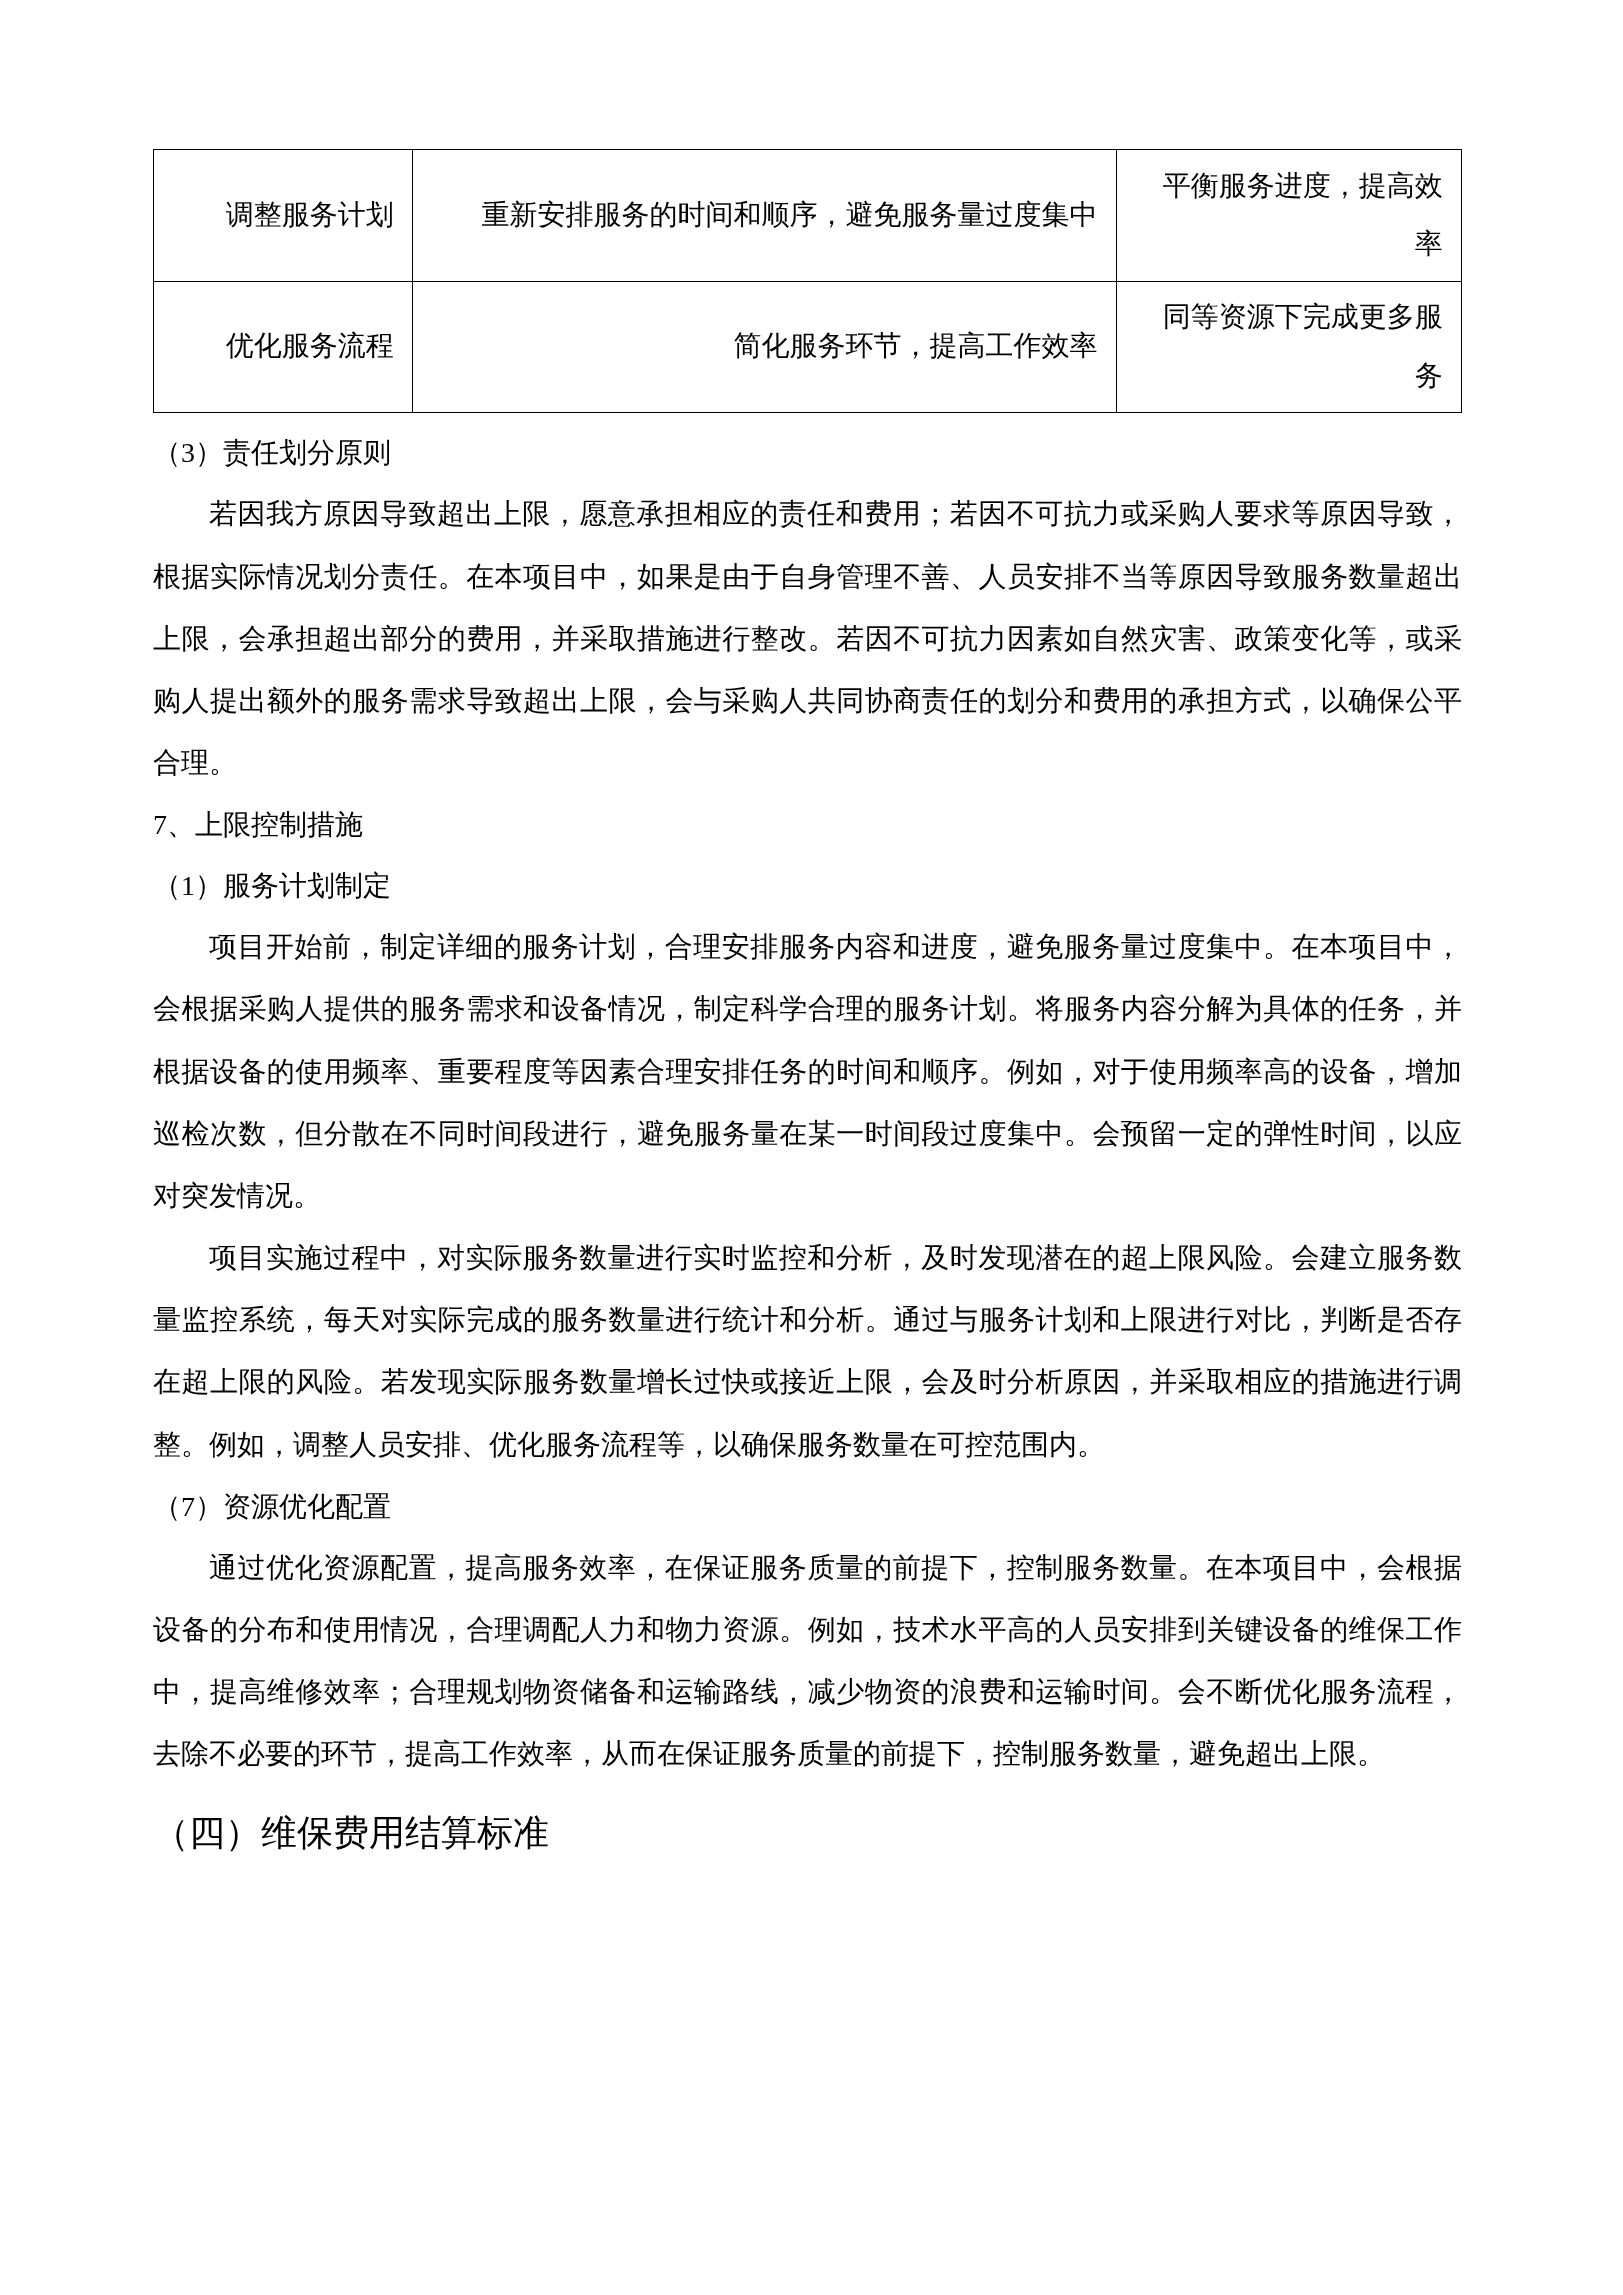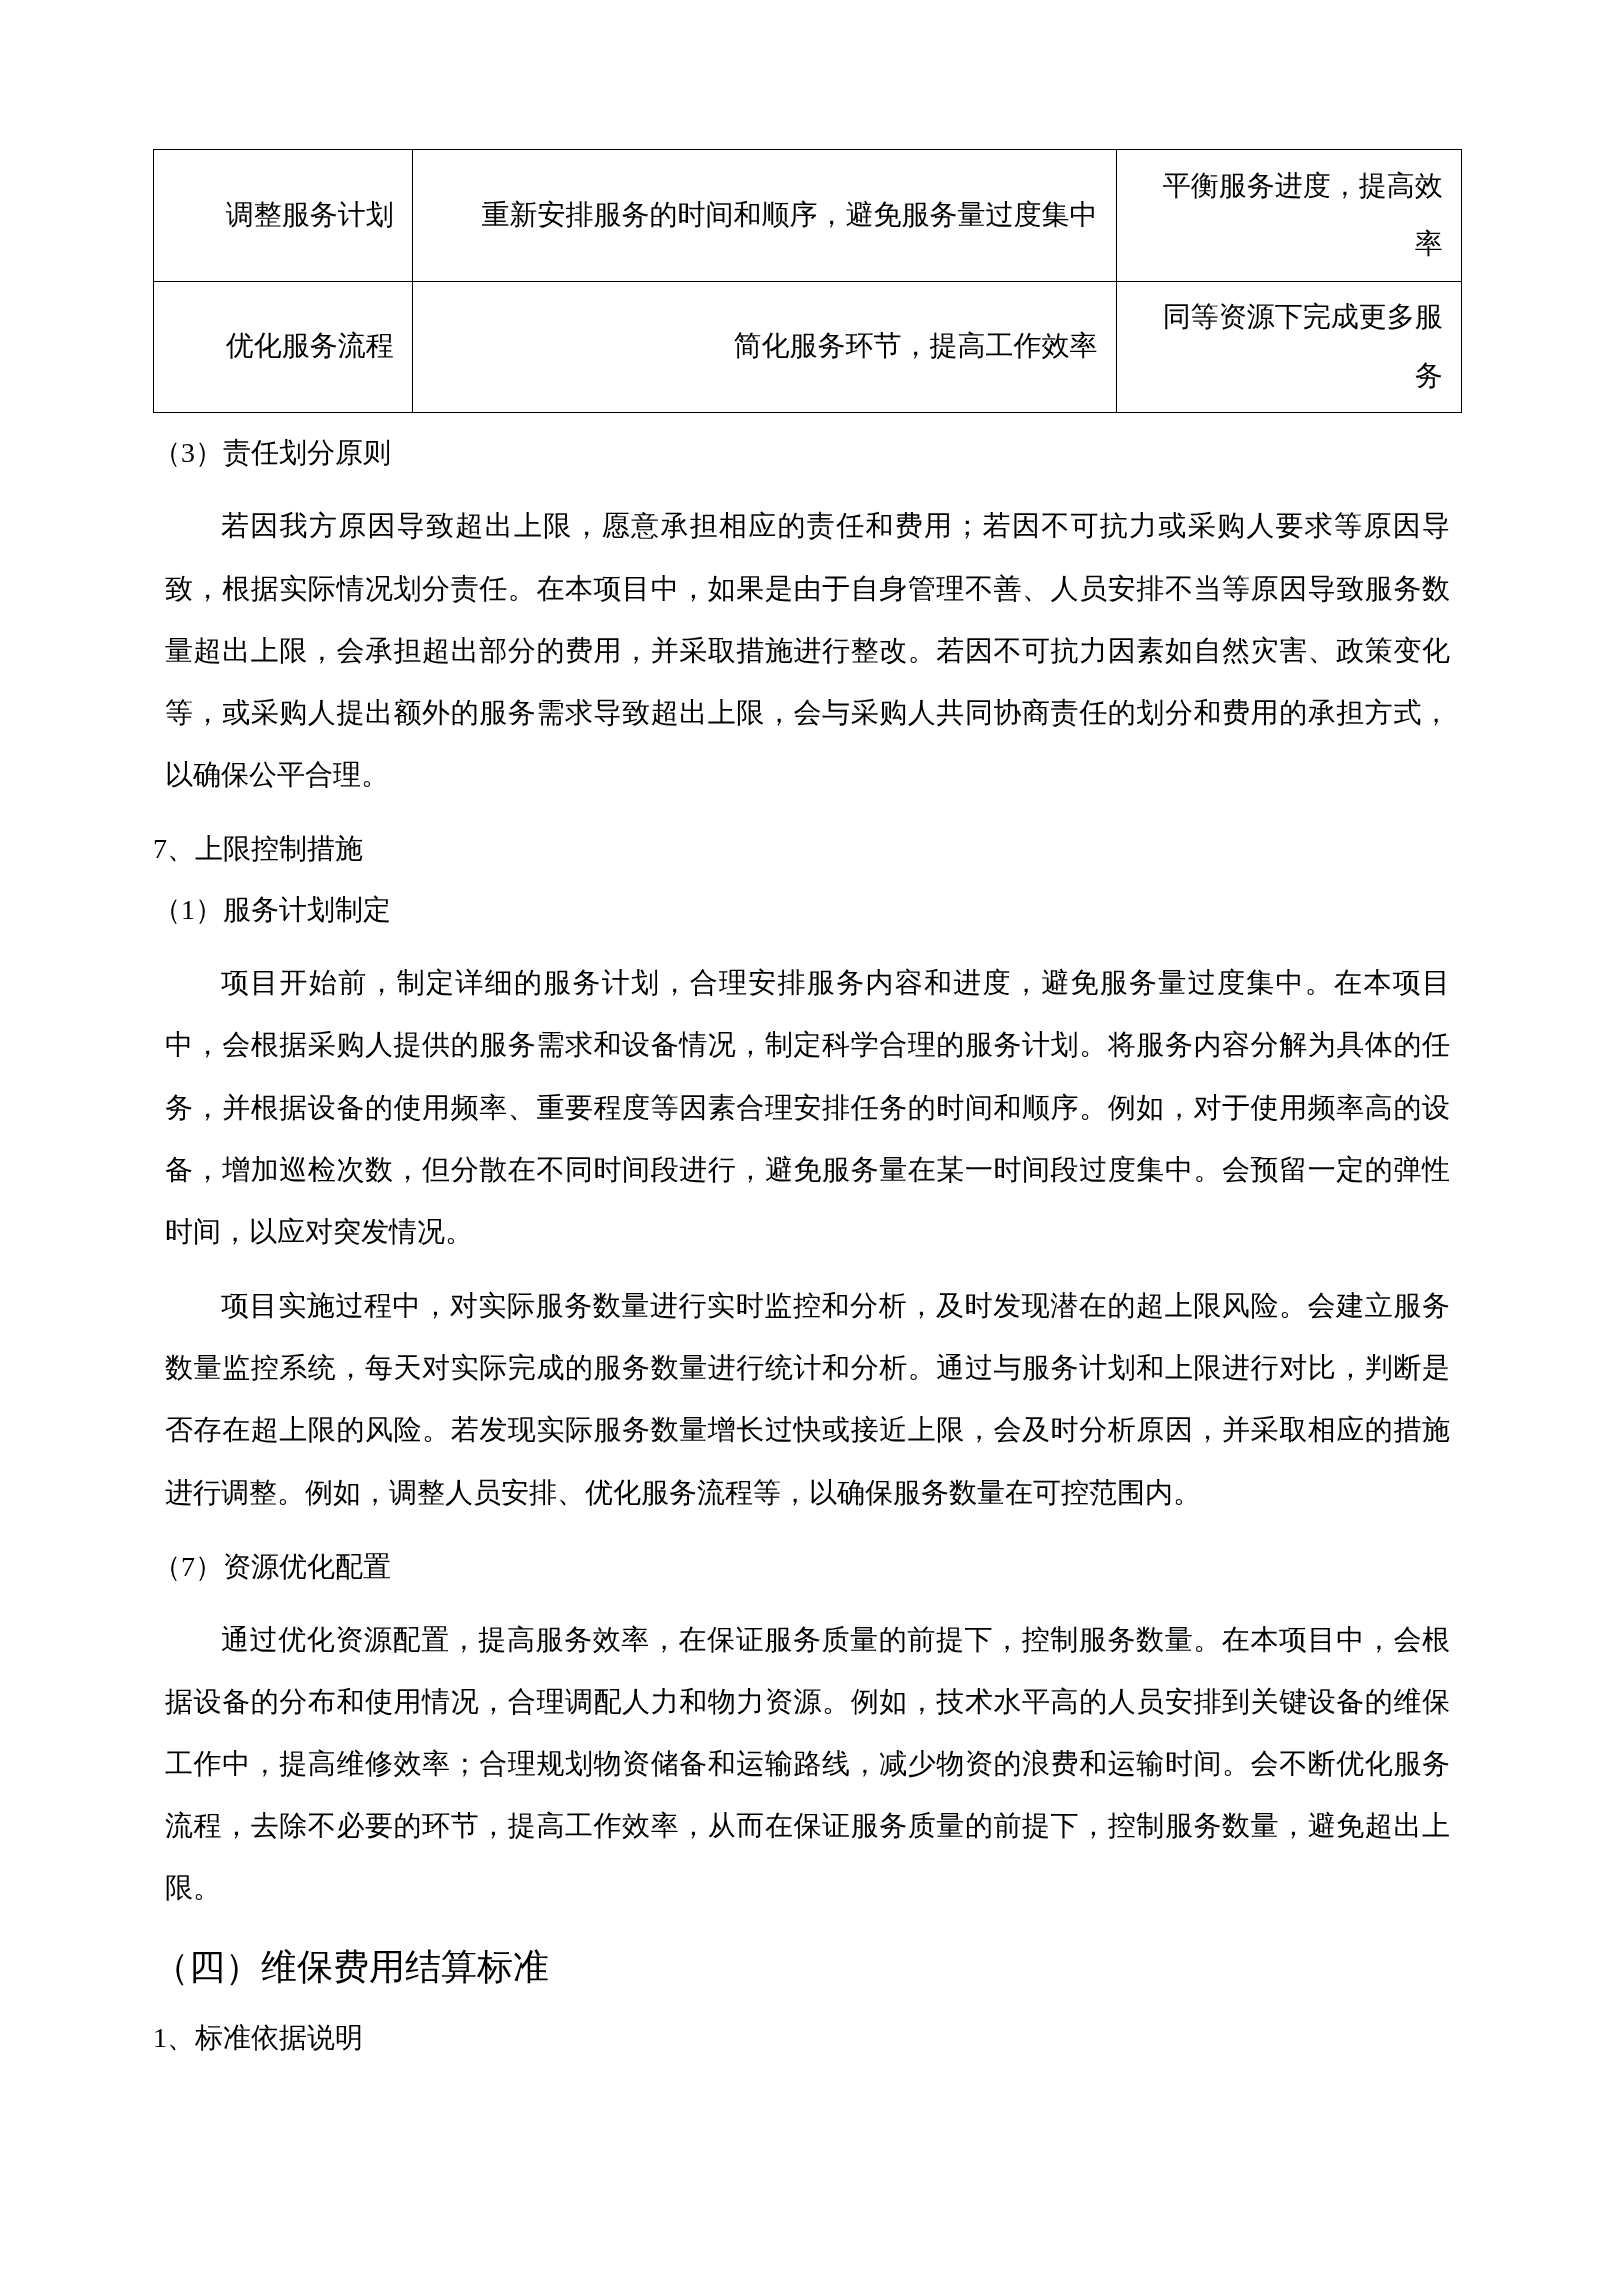--- a/index.html
+++ b/index.html
@@ -42,21 +42,21 @@
     font-size: 28px;
     font-weight: normal;
     line-height: 2.18;
     margin: 0;
   }
   .para {
     font-size: 28px;
     line-height: 2.22;
     text-indent: 2em;
     text-align: justify;
-    margin: 12px;
+    margin: 0;
     word-break: break-all;
   }
   .big-heading {
     font-size: 36px;
     font-weight: normal;
     line-height: 2.0;
     margin: 11.8px 0 3.9px 0;
   }
   .after-table {
     margin-top: 9.2px;
@@ -95,16 +95,15 @@
   <h3 class="heading">（1）服务计划制定</h3>
   <p class="para">项目开始前，制定详细的服务计划，合理安排服务内容和进度，避免服务量过度集中。在本项目中，会根据采购人提供的服务需求和设备情况，制定科学合理的服务计划。将服务内容分解为具体的任务，并根据设备的使用频率、重要程度等因素合理安排任务的时间和顺序。例如，对于使用频率高的设备，增加巡检次数，但分散在不同时间段进行，避免服务量在某一时间段过度集中。会预留一定的弹性时间，以应对突发情况。</p>
 
   <p class="para">项目实施过程中，对实际服务数量进行实时监控和分析，及时发现潜在的超上限风险。会建立服务数量监控系统，每天对实际完成的服务数量进行统计和分析。通过与服务计划和上限进行对比，判断是否存在超上限的风险。若发现实际服务数量增长过快或接近上限，会及时分析原因，并采取相应的措施进行调整。例如，调整人员安排、优化服务流程等，以确保服务数量在可控范围内。</p>
 
   <h3 class="heading">（7）资源优化配置</h3>
   <p class="para">通过优化资源配置，提高服务效率，在保证服务质量的前提下，控制服务数量。在本项目中，会根据设备的分布和使用情况，合理调配人力和物力资源。例如，技术水平高的人员安排到关键设备的维保工作中，提高维修效率；合理规划物资储备和运输路线，减少物资的浪费和运输时间。会不断优化服务流程，去除不必要的环节，提高工作效率，从而在保证服务质量的前提下，控制服务数量，避免超出上限。</p>
 
   <h2 class="big-heading">（四）维保费用结算标准</h2>
 
-  <h3 class="heading">1、标准依据说明</h3>
 
 </div>
 
 
 </body></html>

